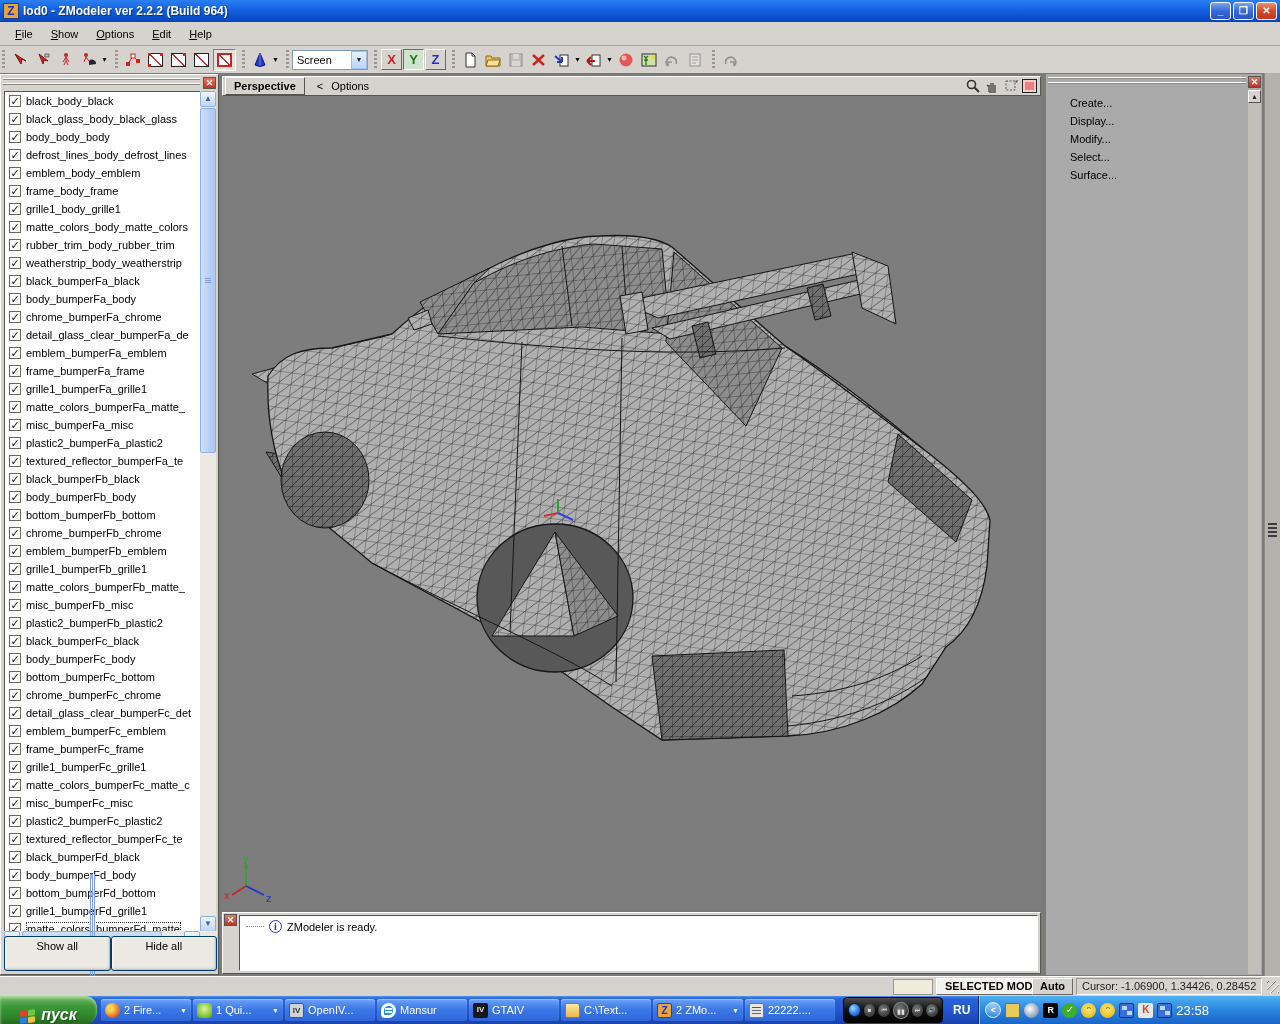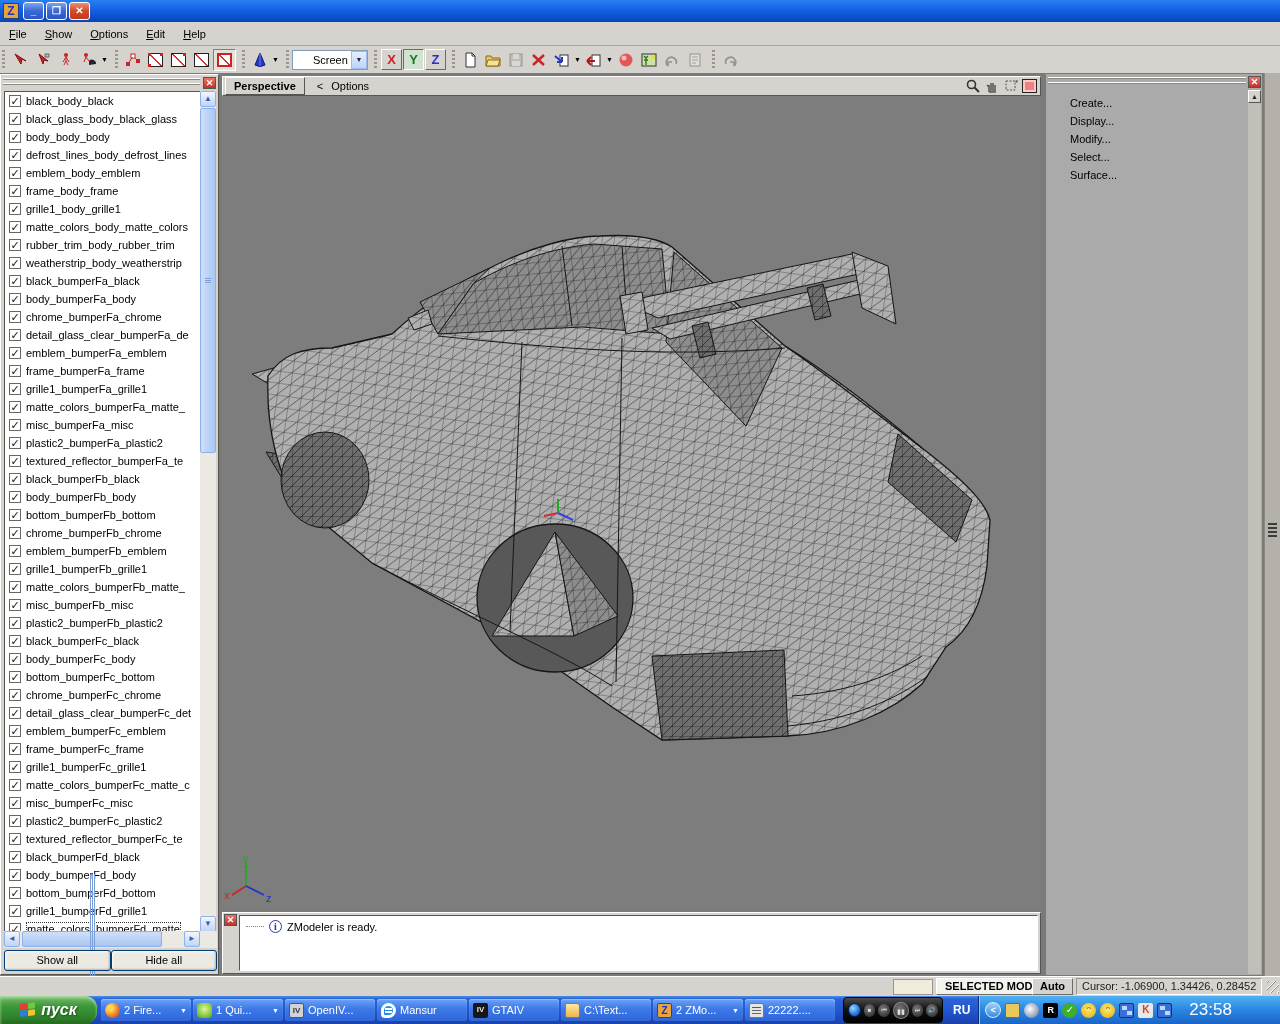--- a/index.html
+++ b/index.html
@@ -13,21 +13,21 @@
   .title-icon { width:16px; height:16px; background:#e8a33c; border:1px solid #1c3f94; color:#2233bb;
     font-weight:bold; font-size:12px; text-align:center; line-height:14px; margin-right:4px; }
   .title-text { font-weight:bold; font-size:12px; text-shadow:1px 1px 1px #0a3580; flex:1; }
   .win-btns { display:flex; gap:2px; }
   .win-btn { width:21px; height:18px; border-radius:3px; border:1px solid #fff;
     background:linear-gradient(180deg,#7ba4ef 0%,#3969d6 50%,#2c56c4 100%);
     color:#fff; font-size:10px; font-weight:bold; text-align:center; line-height:16px; }
   .win-btn.close { background:linear-gradient(180deg,#ec8d77 0%,#d4492a 50%,#bf3a1d 100%); }
 
   .menubar { position:absolute; left:0; top:22px; width:1280px; height:24px; background:#d6d3ce;
-    display:flex; align-items:center; border-bottom:1px solid #aaa69e; }
+    display:flex; align-items:center; padding-left:6px; border-bottom:1px solid #aaa69e; }
   .menu-item { display:inline-block; padding:3px 9px; color:#000; }
   .menu-item::first-letter { text-decoration:underline; }
 
   
   .toolbar { position:absolute; left:0; top:46px; width:1280px; height:27px; background:#d6d3ce;
     display:flex; align-items:center; }
   .tb-group { display:flex; align-items:center; height:25px; padding:0 4px 0 8px; position:relative; }
   .tb-group::before { content:""; position:absolute; left:2px; top:3px; bottom:3px; width:3px;
     background-image:repeating-linear-gradient(180deg,#9a968e 0 2px,transparent 2px 4px); }
   .tb-btn { width:23px; height:22px; display:flex; align-items:center; justify-content:center;
@@ -38,21 +38,21 @@
   .cube { width:15px; height:14px; border:1px solid #222; background:#fff; position:relative; }
   .cube::after { content:""; position:absolute; inset:0;
     background:linear-gradient(45deg,transparent 46%,#c33 46%,#c33 54%,transparent 54%); }
   .cube.red { border:2px solid #c22; }
   .cube .dot { position:absolute; width:3px; height:3px; background:#c22; }
   .axis-btn { width:21px; height:21px; border:1px solid; border-color:#fff #6f6b63 #6f6b63 #fff;
     background:#d6d3ce; font-weight:bold; font-size:13px; text-align:center; line-height:19px; margin-left:1px; }
   .axis-btn.x { color:#c22; } .axis-btn.y { color:#1a7a1a; } .axis-btn.z { color:#2233cc; }
   .axis-btn.pressed { border-color:#6f6b63 #fff #fff #6f6b63; background:#cfe3cf; }
   .combo { width:76px; height:20px; background:#fff; border:1px solid #7f9db9; display:flex; align-items:center; }
-  .combo .val { flex:1; padding-left:20px; }
+  .combo .val { flex:1; padding-left:4px; }
   .combo .btn { width:16px; height:18px; background:linear-gradient(180deg,#e6eefc,#bcd4f6); border:1px solid #9ebcf0;
     font-size:7px; text-align:center; line-height:16px; color:#224; }
   .mini { width:16px; height:16px; display:block; }
 
   
   .main { position:absolute; left:0; top:73px; width:1280px; height:903px; background:#7a7a7a; }
 
   .left-panel { position:absolute; left:0; top:1px; width:219px; height:901px; background:#d6d3ce;
     border:1px solid; border-color:#fff #58554e #58554e #fff; }
   .panel-head { height:13px; position:relative;
@@ -73,21 +73,21 @@
     background:linear-gradient(90deg,#cfdffa,#a9c6f3); border:1px solid #8cb0ea; }
   .vscroll .thumb::after, .hscroll .thumb::after { content:""; position:absolute; left:4px; right:4px; top:50%;
     height:6px; margin-top:-3px;
     background-image:repeating-linear-gradient(180deg,#7d9fd8 0 1px,transparent 1px 2px); }
   .vscroll .arr.down { position:absolute; bottom:0; }
   .hscroll { position:absolute; left:3px; bottom:26px; width:213px; height:17px; background:#ece9e2; display:flex; }
   .hscroll .thumb { position:relative; width:140px; height:16px; margin-left:2px; border-radius:2px;
     background:linear-gradient(180deg,#cfdffa,#a9c6f3); border:1px solid #8cb0ea; }
   .hscroll .thumb::after { transform:rotate(90deg); }
   .hscroll .arr.right { margin-left:22px; }
-  .list-buttons { position:absolute; left:3px; bottom:3px; width:213px; height:21px; display:flex; }
+  .list-buttons { position:absolute; left:3px; bottom:3px; width:213px; height:35px; display:flex; }
   .xp-btn { flex:1; background:#ece9e2; border:1px solid #003c74; border-radius:3px; text-align:center;
     line-height:19px; color:#000; box-shadow:inset -1px -1px 2px #b8b4aa, inset 1px 1px 2px #fff; }
 
   
   .vp-head { position:absolute; left:222px; top:3px; width:819px; height:20px; background:#d6d3ce;
     border:1px solid; border-color:#fff #58554e #58554e #fff; display:flex; align-items:center; }
   .vp-label { height:18px; padding:0 8px; margin:0 2px; background:#d6d3ce; border:1px solid;
     border-color:#fff #58554e #58554e #fff; font-weight:bold; line-height:16px; }
   .vp-nav { margin-left:10px; display:flex; gap:8px; align-items:center; }
   .vp-icons { margin-left:auto; display:flex; align-items:center; gap:3px; padding-right:3px; }
@@ -129,21 +129,21 @@
   .sb-cursor { position:absolute; left:1076px; top:1px; width:186px; height:17px; padding:0 5px; background:#d6d3ce;
     border:1px solid; border-color:#9a968e #fff #fff #9a968e; line-height:15px; color:#222; white-space:nowrap; }
   .sb-grip { position:absolute; right:1px; top:4px; width:12px; height:12px;
     background-image:repeating-linear-gradient(135deg,#fff 0 1px,#8e8a82 1px 2px,transparent 2px 5px); }
 
   
   .taskbar { position:absolute; left:0; top:996px; width:1280px; height:28px;
     background:linear-gradient(180deg,#4a90e8 0%,#2b63d8 10%,#2257d0 50%,#1a43ae 95%); display:flex; align-items:center; }
   .start-btn { width:97px; height:28px; border-radius:0 12px 12px 0;
     background:linear-gradient(180deg,#7cbc70 0%,#3d9a3a 35%,#2e8029 80%,#25661f 100%);
-    display:flex; align-items:center; justify-content:center; gap:5px; color:#fff; font-weight:bold;
+    display:flex; align-items:flex-end; justify-content:center; gap:5px; color:#fff; font-weight:bold;
     font-style:italic; font-size:16px; text-shadow:1px 1px 2px #1c4d18; box-shadow:inset 0 2px 3px #a9dba0; }
   .winflag { width:16px; height:14px; display:grid; grid-template-columns:7px 7px; grid-template-rows:6px 6px; gap:1px; transform:skewY(-6deg); }
   .winflag i { border-radius:1px; }
   .winflag i:nth-child(1){background:#e33e30;} .winflag i:nth-child(2){background:#6fc93c;}
   .winflag i:nth-child(3){background:#2f7de0;} .winflag i:nth-child(4){background:#f3c231;}
   .tasks { display:flex; gap:2px; margin-left:4px; }
   .task-item { width:90px; height:22px; border-radius:3px;
     background:linear-gradient(180deg,#6ba2f6 0%,#3d79e8 45%,#2f66d8 100%);
     box-shadow:inset 0 1px 1px #9cc0fa; display:flex; align-items:center; padding:0 4px; gap:4px;
     color:#fff; overflow:hidden; white-space:nowrap; }
@@ -186,29 +186,30 @@
   .ti-rstar { background:#000; }
   .ti-rstar::after { content:"R"; position:absolute; inset:0; color:#fff; font-size:9px; font-weight:bold; text-align:center; line-height:14px; }
   .ti-check { background:#3fae2a; border-radius:50%; }
   .ti-check::after { content:"✓"; position:absolute; inset:0; color:#fff; font-size:10px; text-align:center; line-height:14px; }
   .ti-smile { background:radial-gradient(circle at 50% 40%,#ffe97a,#e8c020 70%,#a8861a); border-radius:50%; }
   .ti-smile::after { content:"ᴖ"; position:absolute; inset:0; color:#6a4a08; font-size:8px; text-align:center; line-height:12px; }
   .ti-net { background:#3a6ed8; border:1px solid #12307a; }
   .ti-net::after { content:""; position:absolute; left:2px; top:2px; width:5px; height:4px; background:#bcd8ff; box-shadow:5px 5px 0 #bcd8ff; }
   .ti-kav { background:#e8e8e8; }
   .ti-kav::after { content:"K"; position:absolute; inset:0; color:#c42; font-size:10px; font-weight:bold; text-align:center; line-height:14px; }
-  .tray-clock { color:#fff; font-size:17px; margin-left:13px;text-align:right; }
+  .tray-clock { color:#fff; font-size:13px; margin-left:0;text-align:right; }
 
   svg text { font-family:"Liberation Sans",sans-serif; }
 </style>
 </head>
 <body>
 
 <div class="titlebar">
   <div class="title-icon">Z</div>
+  <div class="title-text">lod0 - ZModeler ver 2.2.2 (Build 964)</div>
   <div class="win-btns">
     <div class="win-btn">_</div>
     <div class="win-btn">❐</div>
     <div class="win-btn close">✕</div>
   </div>
 </div>
 
 <div class="menubar">
   <span class="menu-item">File</span>
   <span class="menu-item">Show</span>

